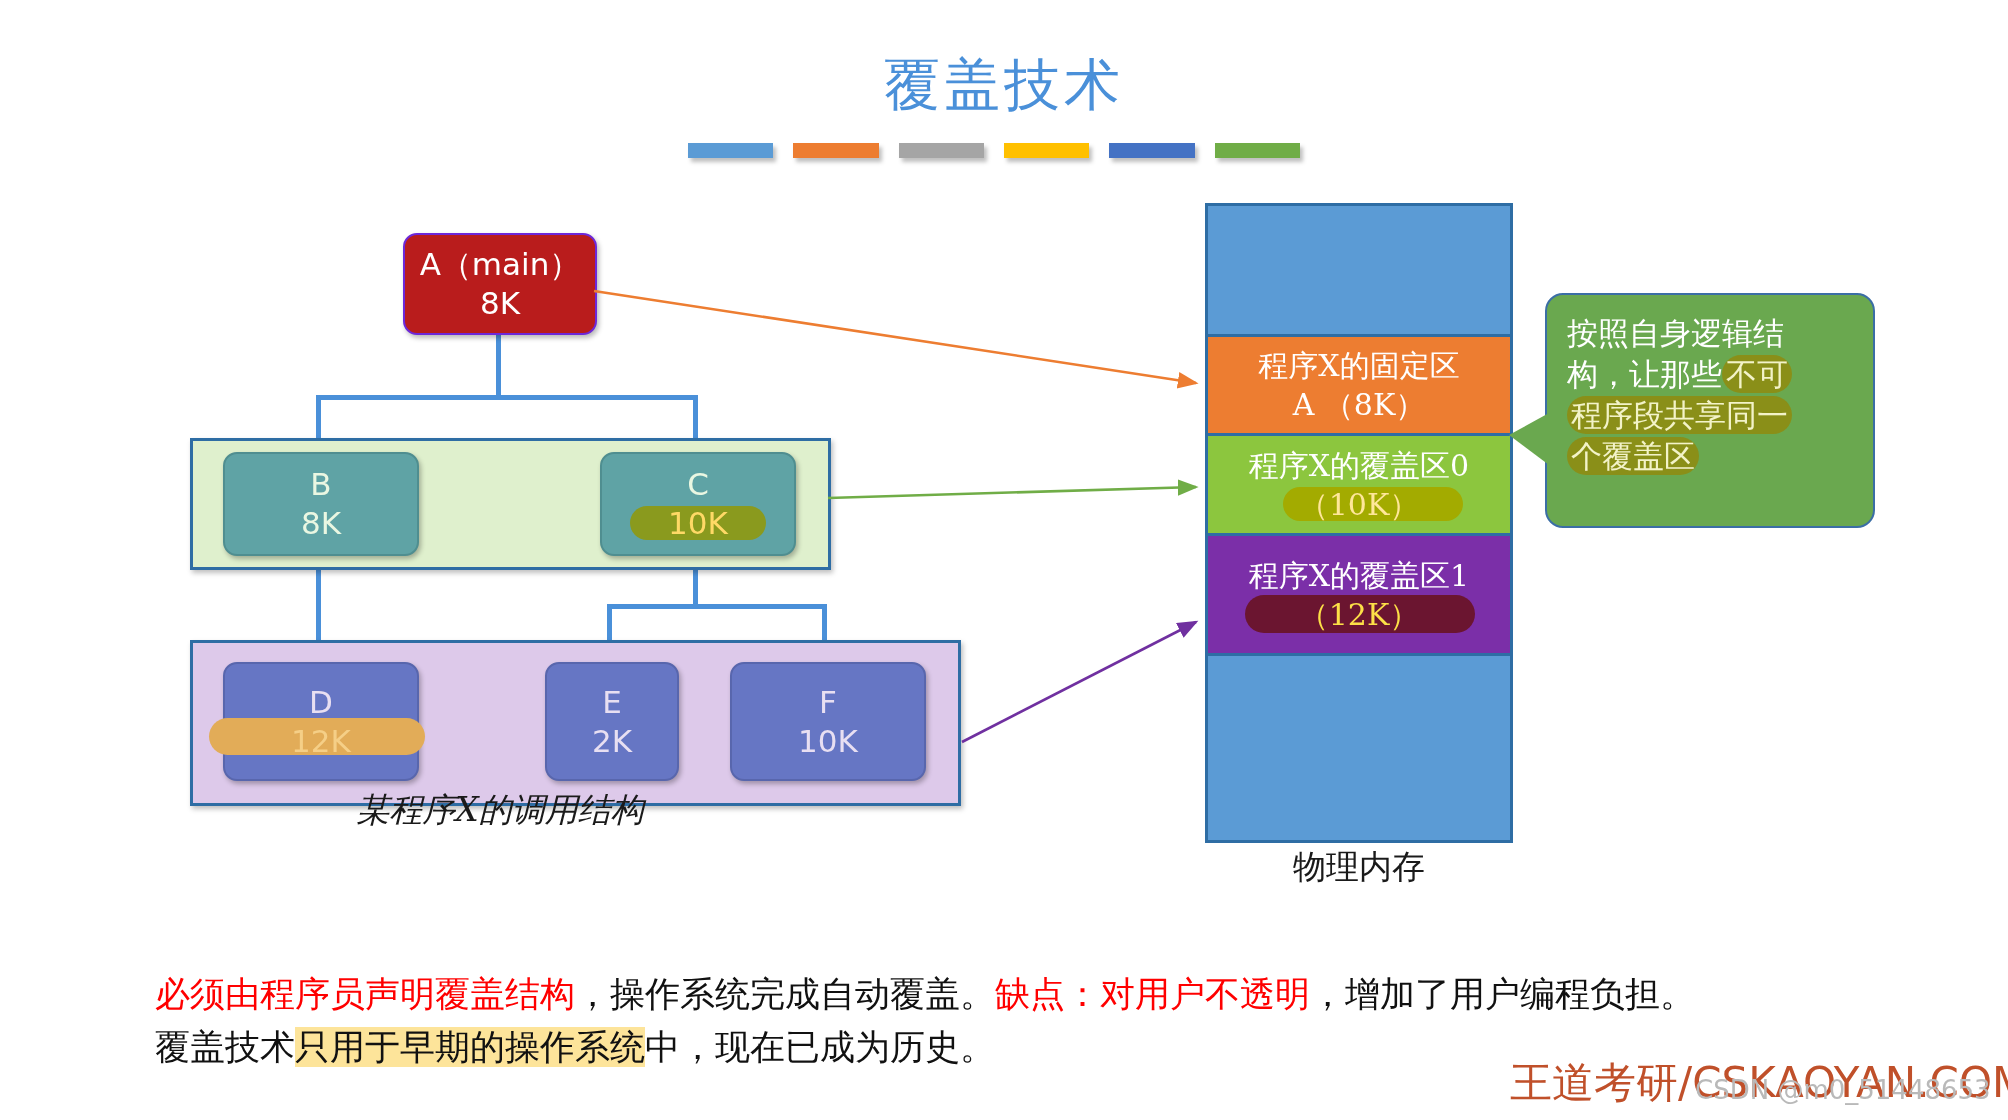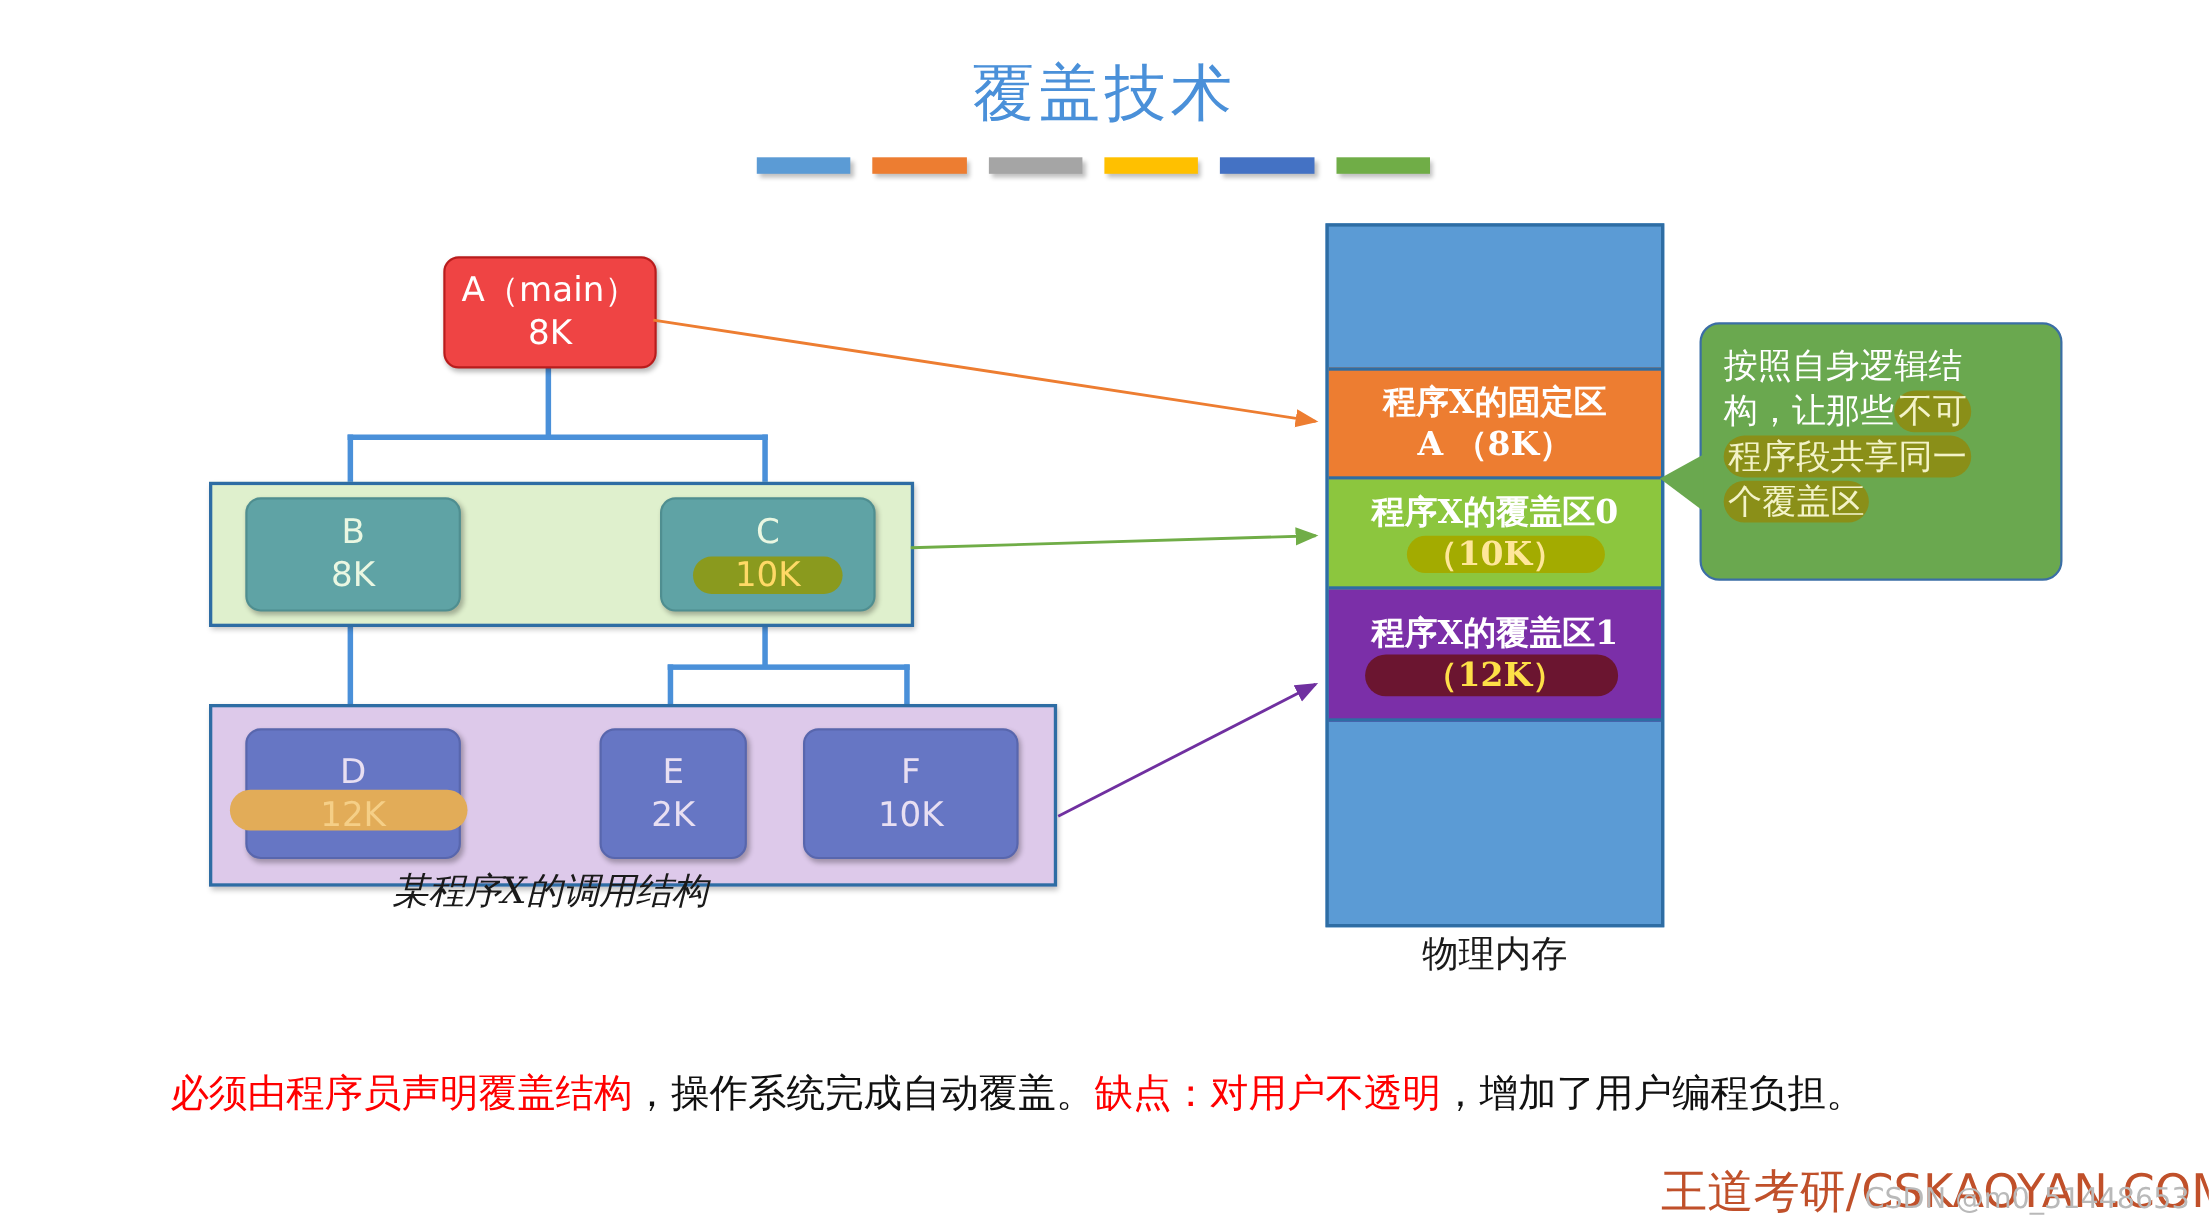--- a/index.html
+++ b/index.html
@@ -24,21 +24,21 @@
   
   .node{
     border-radius:14px;display:flex;flex-direction:column;
     align-items:center;justify-content:center;
     color:#ffffff;font-size:31px;line-height:1.25;
     box-shadow:2px 3px 5px rgba(0,0,0,.28);
     font-family:"DejaVu Sans","Liberation Sans",sans-serif;
   }
   .node .ln{position:relative;z-index:2;white-space:nowrap;}
   .node-a{left:403px;top:233px;width:190px;height:98px;
-          background:#ef4444;border:2px solid #b91c1c;}
+          background:#b91c1c;border:2px solid #6d28d9;}
   .node-b{left:223px;top:452px;width:192px;height:100px;
           background:#5fa3a5;border:2px solid #4f8e90;color:#eaf7e2;}
   .node-c{left:600px;top:452px;width:192px;height:100px;
           background:#5fa3a5;border:2px solid #4f8e90;color:#eaf7e2;}
   .node-d{left:223px;top:662px;width:192px;height:115px;
           background:#6676c4;border:2px solid #5866ad;color:#e8dff2;}
   .node-e{left:545px;top:662px;width:130px;height:115px;
           background:#6676c4;border:2px solid #5866ad;color:#e8dff2;}
   .node-f{left:730px;top:662px;width:192px;height:115px;
           background:#6676c4;border:2px solid #5866ad;color:#e8dff2;}
@@ -50,21 +50,21 @@
   
   .ln-v,.ln-h{background:#4a90d9;}
   .ln-v{width:5px;}
   .ln-h{height:5px;}
 
   
   .pill{position:absolute;border-radius:22px;z-index:1;}
 
   
   .mem{left:1205px;top:203px;width:308px;height:640px;
-       border:3px solid #2e6da4;background:#5b9bd5;box-sizing:border-box;font-weight:bold;}
+       border:3px solid #2e6da4;background:#5b9bd5;box-sizing:border-box;}
   .memseg{position:absolute;left:0;width:302px;box-sizing:border-box;
           display:flex;flex-direction:column;align-items:center;
           justify-content:center;color:#ffffff;
           font-family:"DejaVu Serif","Liberation Serif",serif;
           font-size:30px;line-height:1.3;}
   .seg-fixed{top:128px;height:102px;background:#ed7d31;border-top:3px solid #2e6da4;border-bottom:3px solid #2e6da4;}
   .seg-ov0{top:230px;height:100px;background:#8cc63e;border-bottom:3px solid #2e6da4;}
   .seg-ov1{top:330px;height:120px;background:#7b2fa8;border-bottom:3px solid #2e6da4;}
 
   .cap{font-family:"DejaVu Serif","Liberation Serif",serif;color:#1a1a1a;}
@@ -219,18 +219,21 @@
     </div>
     <div>
       <span class="hl-olive">个覆盖区</span>
     </div>
   </div>
 
   <div class="abs para">
     <div>
       <span class="red">必须由程序员声明覆盖结构</span><span>，操作系统完成自动覆盖。</span><span class="red">缺点：对用户不透明</span><span>，增加了用户编程负担。</span>
     </div>
+    <div>
+      <span>覆盖技术</span><span class="hl-yellow">只用于早期的操作系统</span><span>中，现在已成为历史。</span>
+    </div>
   </div>
 
   <div class="abs brand">王道考研/CSKAOYAN.COM</div>
   <div class="abs csdn">CSDN @m0_51448653</div>
 
 </div>
 
 </body></html>

